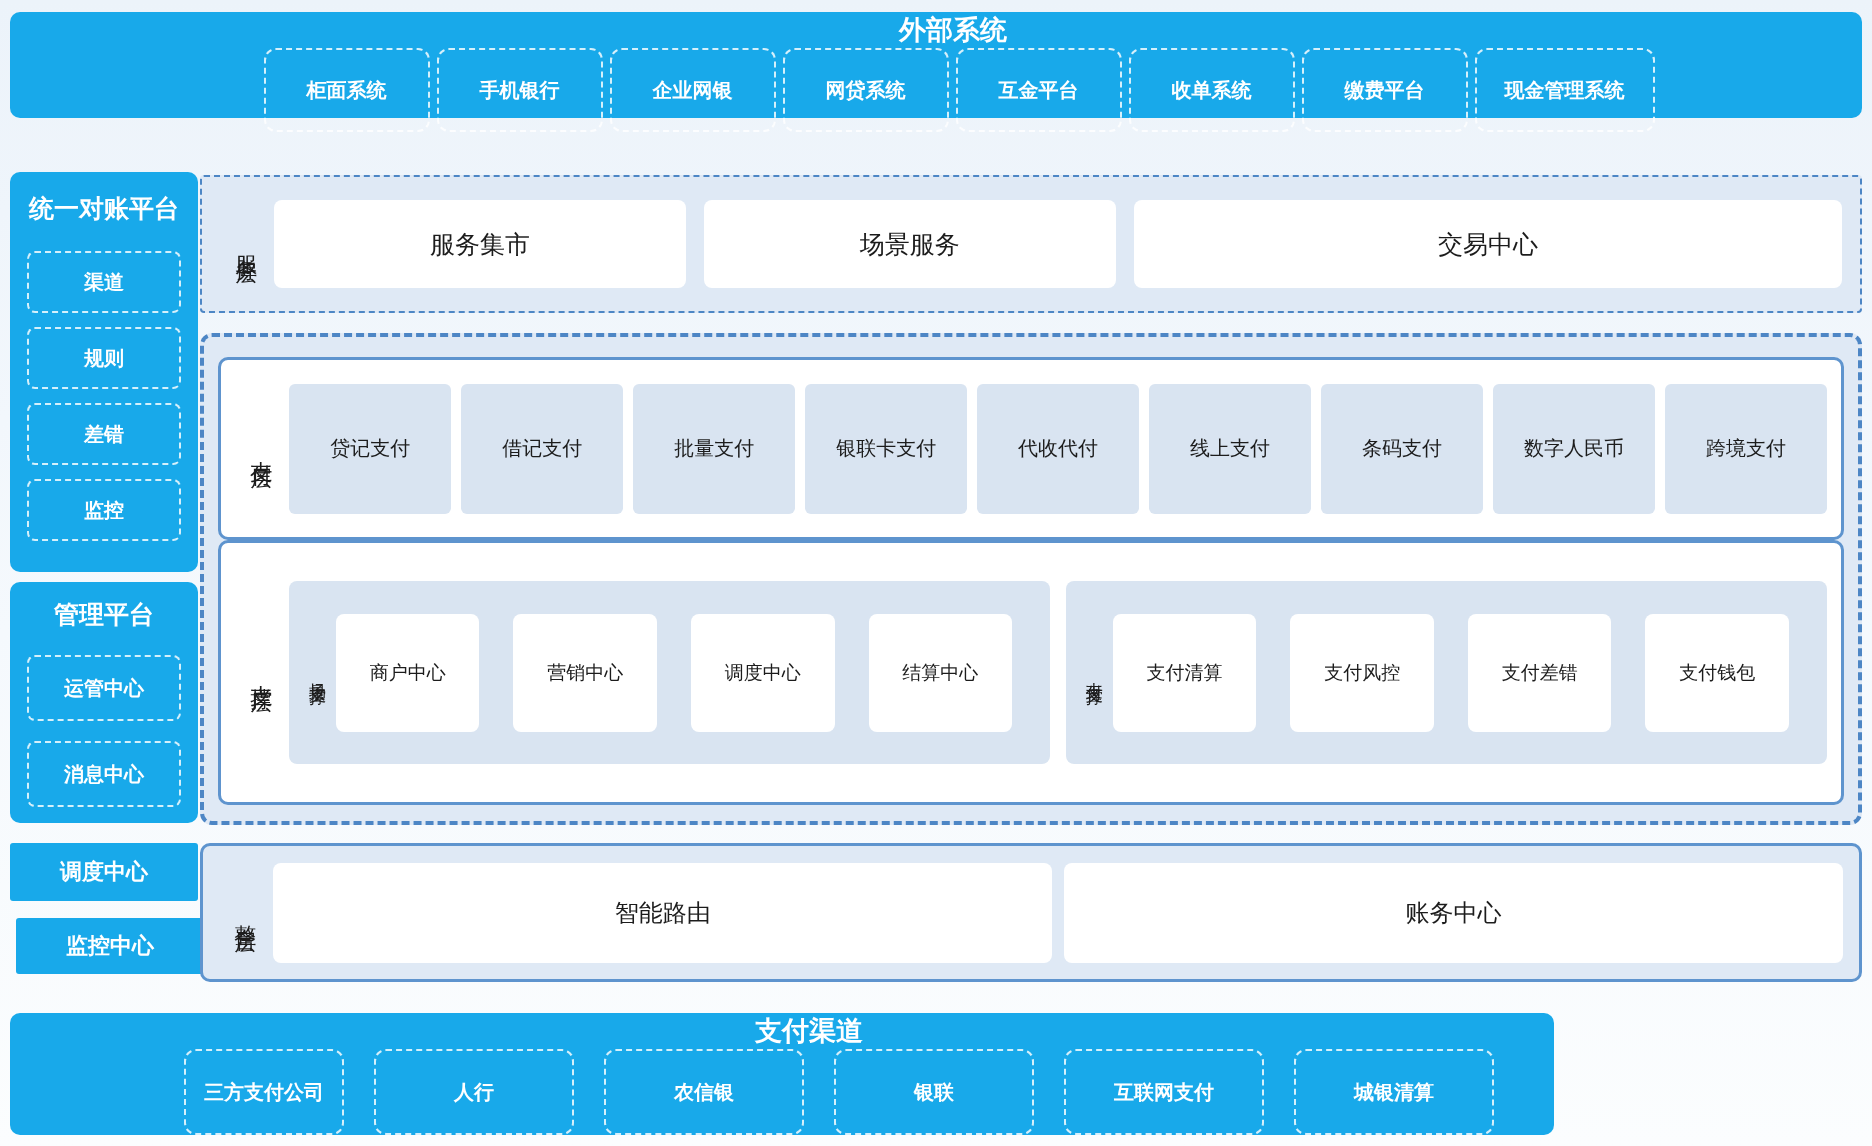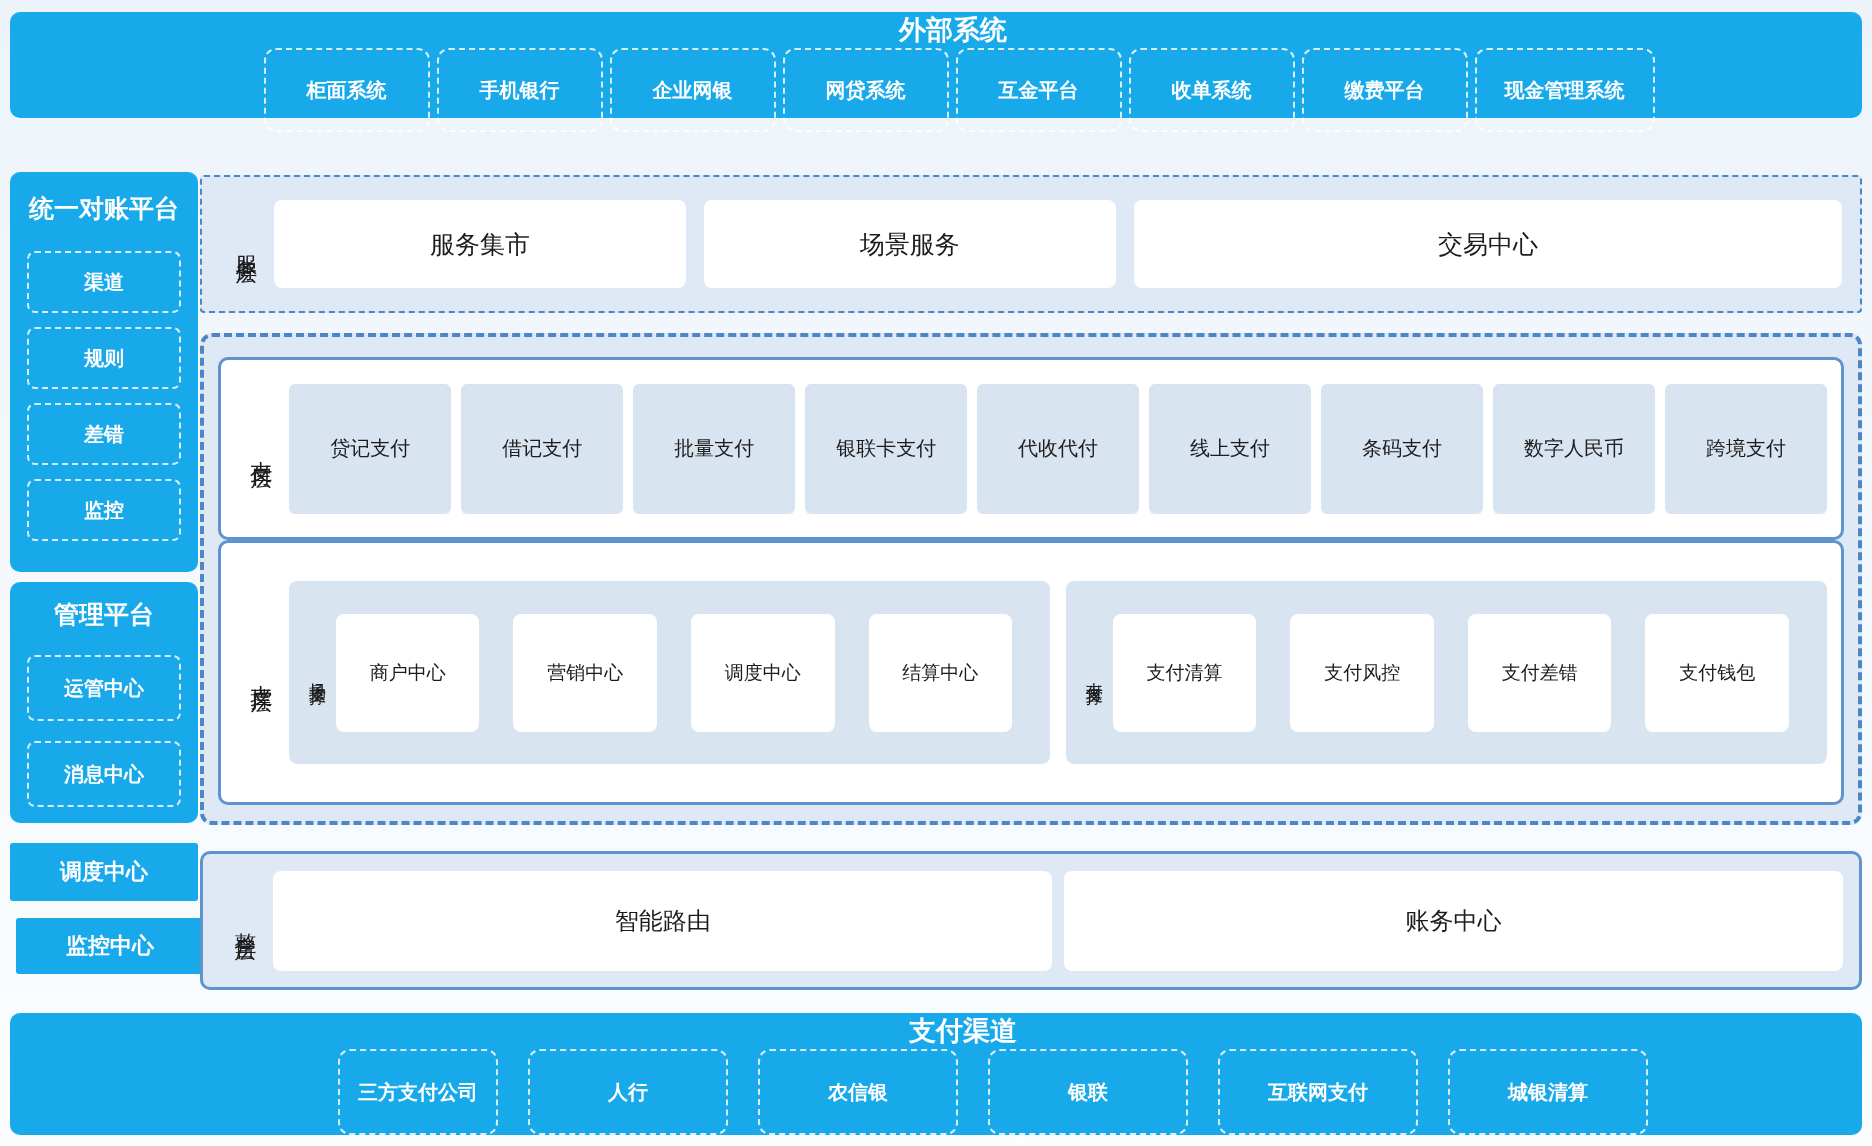--- a/index.html
+++ b/index.html
@@ -92,21 +92,21 @@
 
   .support-box{ height:270px; padding:0 14px; }
   .support-groups{ flex:1; display:flex; gap:16px; }
   .support-group{
     flex:1; height:183px; background:#d9e4f1; border-radius:8px;
     display:flex; align-items:center; padding:0 38px 0 10px;
   }
   .support-chips{ flex:1; display:flex; gap:34px; }
   .support-chips .white-box{ flex:1; height:118px; font-size:19px; border-radius:8px; }
 
-  .integration-box{ padding:0 16px; background:#dfe9f5;margin-top:8px; }
+  .integration-box{ padding:0 16px; background:#dfe9f5; }
   .integration-items{ flex:1; display:flex; gap:12px; }
   .integration-items .white-box{ flex:1; height:100px; font-size:24px; }
 </style>
 </head>
 <body>
 
 <div class="canvas">
 
   <div class="abs blue-bar" style="left:10px; top:12px; width:1852px; height:106px; padding-left:34px;">
     <div class="bar-title">外部系统</div>
@@ -191,21 +191,21 @@
   </div>
 
   <div class="abs solid-box integration-box" style="left:200px; top:843px; width:1662px; height:139px;">
     <div class="vlabel">整合层</div>
     <div class="integration-items">
       <div class="white-box">智能路由</div>
       <div class="white-box">账务中心</div>
     </div>
   </div>
 
-  <div class="abs blue-bar" style="left:10px; top:1013px; width:1852px; height:122px; padding-left:54px;">
+  <div class="abs blue-bar" style="left:10px; top:1013px; width:1544px; height:122px; padding-left:54px;">
     <div class="bar-title">支付渠道</div>
     <div class="bottom-chips">
       <div class="chip-on-blue w-sm">三方支付公司</div>
       <div class="chip-on-blue">人行</div>
       <div class="chip-on-blue">农信银</div>
       <div class="chip-on-blue">银联</div>
       <div class="chip-on-blue">互联网支付</div>
       <div class="chip-on-blue">城银清算</div>
     </div>
   </div>

